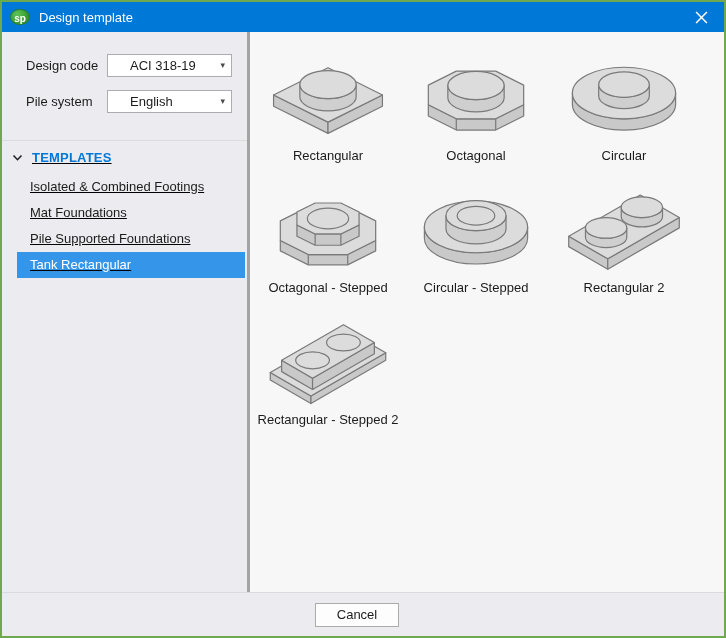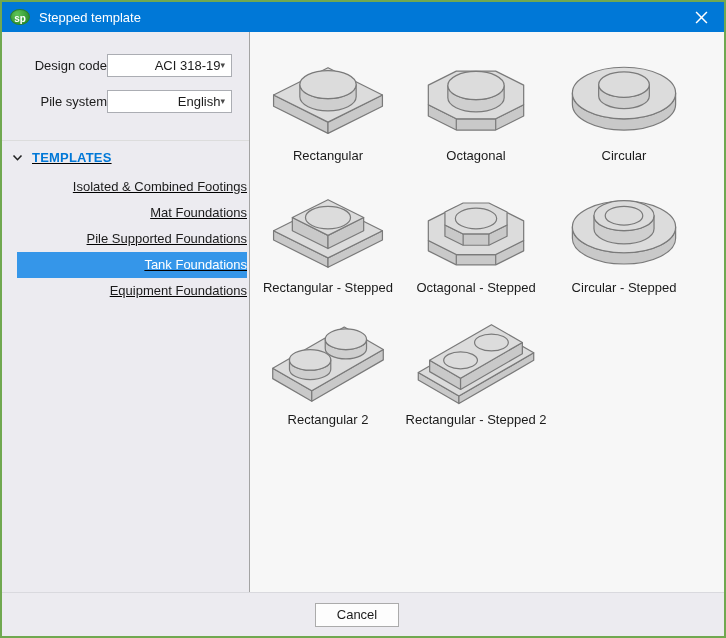--- a/index.html
+++ b/index.html
@@ -9,26 +9,26 @@
   
   .titlebar{flex:0 0 30px;height:30px;background:var(--titlebar,#0078d7);display:flex;align-items:center;}
   .logo{width:20px;height:16px;border-radius:50%;margin-left:8px;flex:0 0 20px;box-sizing:border-box;
         background:radial-gradient(circle at 35% 30%, #5ec456, #2e9330 78%, #1f7323);
         border:1px solid #2c7f2c;display:flex;align-items:flex-end;justify-content:center;}
   .logo-text{color:#fff;font-size:10px;font-weight:bold;line-height:1;letter-spacing:0;}
   .title{color:#fff;font-size:13px;margin-left:9px;flex:1;white-space:nowrap;}
   .close-btn{width:46px;height:30px;display:flex;align-items:center;justify-content:center;border:none;background:transparent;padding:0;}
   
   .wbody{flex:1;display:flex;min-height:0;}
-  .sidebar{flex:0 0 248px;width:248px;background:#ecebf0;border-right:1px solid #a3a3a3;
-           padding-top:22px;box-sizing:border-box;text-align:right;}
+  .sidebar{flex:0 0 248px;width:248px;background:#ecebf0;border-right:3px solid #a3a3a3;
+           padding-top:22px;box-sizing:border-box;}
   .field-row{display:flex;align-items:center;padding-left:24px;margin-bottom:13px;}
   .field-label{font-size:13px;color:#1b1b1b;width:81px;flex:0 0 81px;}
   .combo{width:125px;height:23px;background:#fff;border:1px solid #abadb3;display:flex;align-items:center;box-sizing:border-box;}
-  .combo-value{font-size:13px;color:#1b1b1b;padding-left:14px;flex:1;white-space:nowrap;}
+  .combo-value{font-size:13px;color:#1b1b1b;padding-left:22px;flex:1;white-space:nowrap;}
   .caret{font-size:9px;color:#4a4a4a;padding-right:6px;line-height:1;}
   .sep{border:none;border-top:1px solid #dcdcdc;margin:27px 0 0 0;}
   .tpl-header{display:flex;align-items:center;gap:9px;padding:9px 0 5px 10px;text-decoration:underline;}
   .tpl-header-label{color:var(--accent,#0078d7);font-weight:bold;font-size:13px;letter-spacing:.2px;}
   .tpl-list{list-style:none;margin:4px 0 0 0;padding:0;text-decoration:underline;}
   .tpl-item{height:26px;line-height:26px;font-size:13px;color:#1b1b1b;margin:0 2px 0 15px;padding-left:13px;white-space:nowrap;}
   .tpl-item.selected{background:var(--selection,#3596e9);color:#fff;}
   
   .gallery{flex:1;background:#f7f7f7;padding:14px 0 0 4px;display:flex;flex-wrap:wrap;align-content:flex-start;}
   .tile{width:148px;display:flex;flex-direction:column;align-items:center;margin-bottom:15px;text-align:right;}
@@ -41,21 +41,21 @@
 </style>
 </head>
 <body>
 
 <div class="window">
 
   <div class="titlebar">
     <span class="logo">
       <span class="logo-text">sp</span>
     </span>
-    <span class="title">Stepped template</span>
+    <span class="title">Design template</span>
     <button class="close-btn">
       <span style="display:flex;">
         <svg width="13" height="13" viewBox="0 0 12 12">
             <path d="M1 1 L11 11 M11 1 L1 11" stroke="#ffffff" stroke-width="1.4" fill="none"></path>
           </svg>
       </span>
     </button>
   </div>
 
   <div class="wbody">
@@ -81,22 +81,21 @@
           <svg width="11" height="8" viewBox="0 0 11 8">
               <path d="M1.5 1.5 L5.5 5.7 L9.5 1.5" fill="none" stroke="#222222" stroke-width="1.6"></path>
             </svg>
         </span>
         <span class="tpl-header-label">TEMPLATES</span>
       </div>
       <ul class="tpl-list">
           <li class="tpl-item">Isolated &amp; Combined Footings</li>
           <li class="tpl-item">Mat Foundations</li>
           <li class="tpl-item">Pile Supported Foundations</li>
-          <li class="tpl-item selected">Tank Foundations</li>
-          <li class="tpl-item">Equipment Foundations</li>
+          <li class="tpl-item selected">Tank Rectangular</li>
         </ul>
     </div>
 
     <div class="gallery">
         <div class="tile">
           <div class="thumb"><svg viewBox="0 0 130 102" width="122" height="96" aria-hidden="true">
               <path d="M7 52 L65 81 L65 93 L7 64 Z" fill="#c9c9c9" stroke="#7a7a7a" stroke-width="1.3" stroke-linejoin="round"></path>
               <path d="M65 81 L123 52 L123 64 L65 93 Z" fill="#c9c9c9" stroke="#7a7a7a" stroke-width="1.3" stroke-linejoin="round"></path>
               <path d="M7 52 L65 23 L123 52 L65 81 Z" fill="#dcdcdc" stroke="#7a7a7a" stroke-width="1.3" stroke-linejoin="round"></path>
               <path d="M35 41 L35 54 A30 15 0 0 0 95 54 L95 41 A30 15 0 0 1 35 41 Z" fill="#cfcfcf" stroke="#7a7a7a" stroke-width="1.3" stroke-linejoin="round"></path>
@@ -115,32 +114,20 @@
           <div class="tile-label">Octagonal</div>
         </div>
         <div class="tile">
           <div class="thumb"><svg viewBox="0 0 130 102" width="122" height="96" aria-hidden="true">
               <path d="M10 50 L10 62 A55 27.5 0 0 0 120 62 L120 50 A55 27.5 0 0 1 10 50 Z" fill="#c9c9c9" stroke="#7a7a7a" stroke-width="1.3" stroke-linejoin="round"></path>
               <ellipse cx="65" cy="50" rx="55" ry="27.5" fill="#dcdcdc" stroke="#7a7a7a" stroke-width="1.3" stroke-linejoin="round"></ellipse>
               <path d="M38 41 L38 53 A27 13.5 0 0 0 92 53 L92 41 A27 13.5 0 0 1 38 41 Z" fill="#cfcfcf" stroke="#7a7a7a" stroke-width="1.3" stroke-linejoin="round"></path>
               <ellipse cx="65" cy="41" rx="27" ry="13.5" fill="#dcdcdc" stroke="#7a7a7a" stroke-width="1.3" stroke-linejoin="round"></ellipse>
             </svg></div>
           <div class="tile-label">Circular</div>
-        </div>
-        <div class="tile">
-          <div class="thumb"><svg viewBox="0 0 130 102" width="122" height="96" aria-hidden="true">
-              <path d="M7 56 L65 85 L65 95 L7 66 Z" fill="#c9c9c9" stroke="#7a7a7a" stroke-width="1.3" stroke-linejoin="round"></path>
-              <path d="M65 85 L123 56 L123 66 L65 95 Z" fill="#c9c9c9" stroke="#7a7a7a" stroke-width="1.3" stroke-linejoin="round"></path>
-              <path d="M7 56 L65 27 L123 56 L65 85 Z" fill="#dcdcdc" stroke="#7a7a7a" stroke-width="1.3" stroke-linejoin="round"></path>
-              <path d="M27 42 L65 61 L65 75 L27 56 Z" fill="#c9c9c9" stroke="#7a7a7a" stroke-width="1.3" stroke-linejoin="round"></path>
-              <path d="M65 61 L103 42 L103 56 L65 75 Z" fill="#c9c9c9" stroke="#7a7a7a" stroke-width="1.3" stroke-linejoin="round"></path>
-              <path d="M27 42 L65 23 L103 42 L65 61 Z" fill="#dcdcdc" stroke="#7a7a7a" stroke-width="1.3" stroke-linejoin="round"></path>
-              <ellipse cx="65" cy="42" rx="24" ry="12" fill="none" stroke="#7a7a7a" stroke-width="1.3" stroke-linejoin="round"></ellipse>
-            </svg></div>
-          <div class="tile-label">Rectangular - Stepped</div>
         </div>
         <div class="tile">
           <div class="thumb"><svg viewBox="0 0 130 102" width="122" height="96" aria-hidden="true">
               <path d="M14.2 66.5 L14.2 77.5 L44 92.4 L86 92.4 L115.8 77.5 L115.8 66.5 L86 81.4 L44 81.4 Z" fill="#c9c9c9" stroke="#7a7a7a" stroke-width="1.3" stroke-linejoin="round"></path>
               <path d="M44 81.4 L44 92.4 M86 81.4 L86 92.4" fill="none" stroke="#7a7a7a" stroke-width="1.3" stroke-linejoin="round"></path>
               <path d="M86 81.4 L 44 81.4 L 14.2 66.5 L 14.2 45.5 L 44 30.6 L 86 30.6 L 115.8 45.5 L 115.8 66.5 Z" fill="#dcdcdc" stroke="#7a7a7a" stroke-width="1.3" stroke-linejoin="round"></path>
               <path d="M31.9 49.9 L31.9 61.9 L51.3 71.5 L78.7 71.5 L98.1 61.9 L98.1 49.9 L78.7 59.5 L51.3 59.5 Z" fill="#c9c9c9" stroke="#7a7a7a" stroke-width="1.3" stroke-linejoin="round"></path>
               <path d="M51.3 59.5 L51.3 71.5 M78.7 59.5 L78.7 71.5" fill="none" stroke="#7a7a7a" stroke-width="1.3" stroke-linejoin="round"></path>
               <path d="M78.7 59.5 L 51.3 59.5 L 31.9 49.9 L 31.9 36.1 L 51.3 26.5 L 78.7 26.5 L 98.1 36.1 L 98.1 49.9 Z" fill="#dcdcdc" stroke="#7a7a7a" stroke-width="1.3" stroke-linejoin="round"></path>
               <ellipse cx="65" cy="43" rx="22" ry="11" fill="none" stroke="#7a7a7a" stroke-width="1.3" stroke-linejoin="round"></ellipse>

